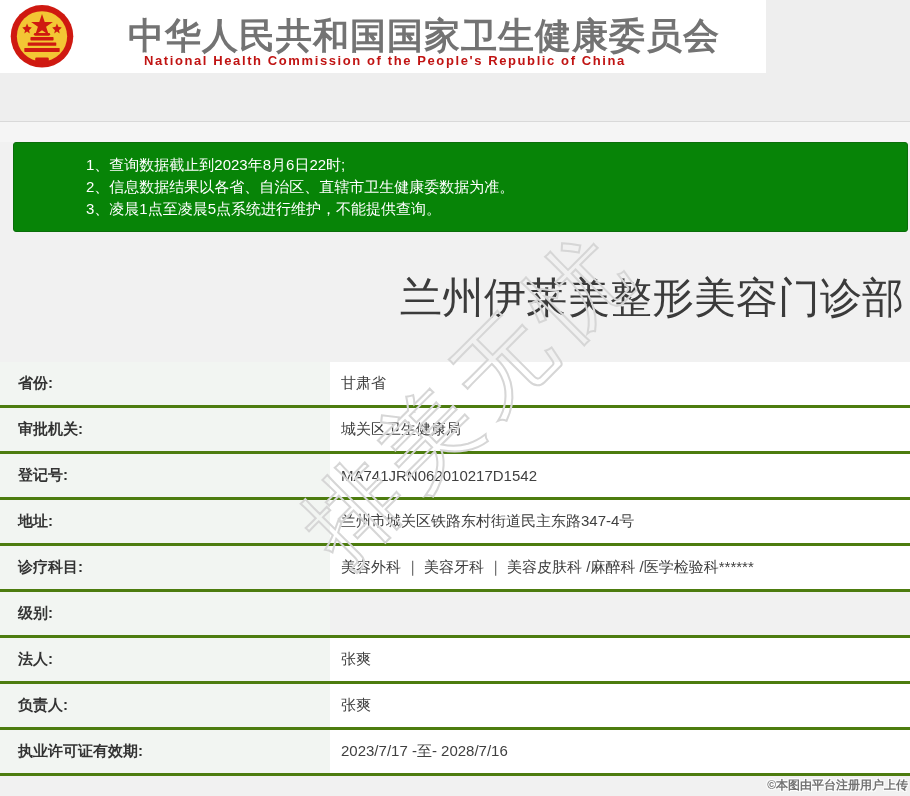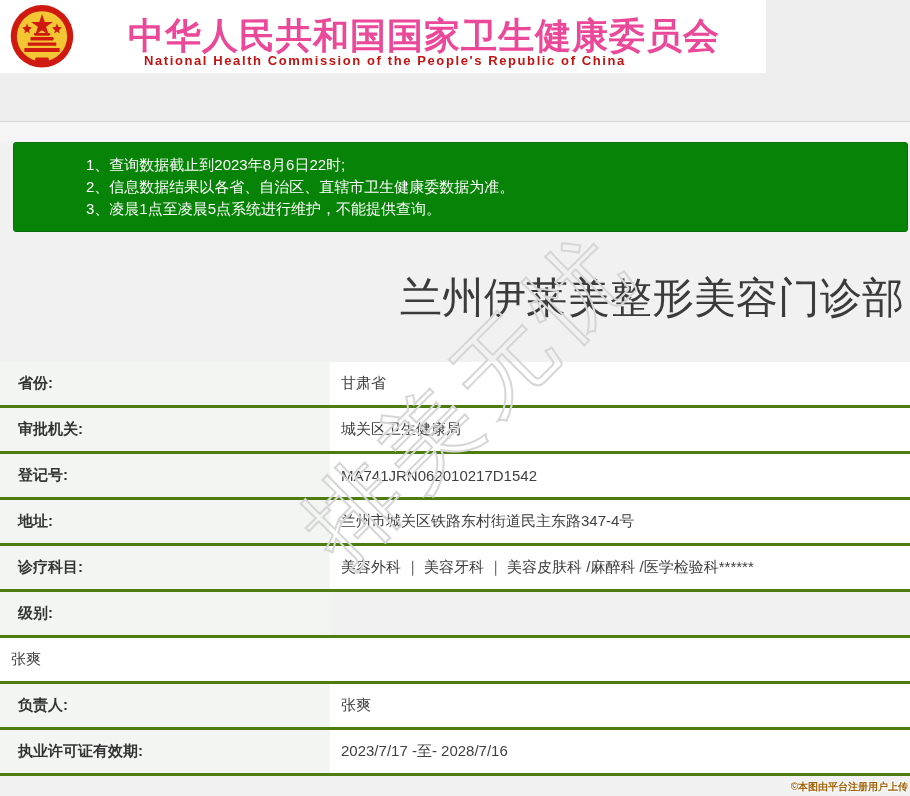--- a/index.html
+++ b/index.html
@@ -11,21 +11,21 @@
     overflow:hidden;
   }
   .page { position:absolute; inset:0; }
 
   
   .header-band { position:absolute; left:0; top:0; width:910px; height:121px; background:#eeeeee; }
   .header-img { position:absolute; left:0; top:0; width:766px; height:73px; background:#ffffff; }
   .emblem { position:absolute; left:8px; top:3px; width:68px; height:68px; }
   .title-cn {
     position:absolute; left:128px; top:12px;
-    font-size:36px; font-weight:bold; color:#ec4899; letter-spacing:1px; white-space:nowrap;
+    font-size:36px; font-weight:bold; color:#737373; letter-spacing:1px; white-space:nowrap;
   }
   .title-en {
     position:absolute; left:130px; top:53px;
     font-size:13px; font-weight:bold; color:#c01312; letter-spacing:1.6px; white-space:nowrap;padding-left:14px;
   }
   .header-divider { position:absolute; left:0; top:121px; width:910px; height:1px; background:#d9d9d9; }
   .subheader-band { position:absolute; left:0; top:122px; width:910px; height:20px; background:#f5f5f5; }
 
   
   .notice {
@@ -56,21 +56,21 @@
   
   .wm-diagonal {
     position:absolute; left:470px; top:398px;
     transform:translate(-50%,-50%) rotate(-45deg);
     font-size:95px; letter-spacing:10px; white-space:nowrap;
     color:transparent; -webkit-text-stroke:2px #d6d6d6;
     pointer-events:none; z-index:50;
   }
   .wm-copyright {
     position:absolute; right:2px; bottom:2px;
-    font-size:10px; font-weight:bold; color:#a16207; white-space:nowrap;
+    font-size:12px; font-weight:bold; color:#737373; white-space:nowrap;
     text-shadow:-1px -1px 0 #fdfdfd, 1px -1px 0 #fdfdfd, -1px 1px 0 #fdfdfd, 1px 1px 0 #fdfdfd;
     z-index:60;
   }
 </style>
 </head>
 <body>
 
 <div class="page">
 
   <div class="header-band"></div>
@@ -120,20 +120,21 @@
       <div class="cell-value">兰州市城关区铁路东村街道民主东路347-4号</div>
     </div>
     <div class="row">
       <div class="cell-label">诊疗科目:</div>
       <div class="cell-value">美容外科 ｜ 美容牙科 ｜ 美容皮肤科 /麻醉科 /医学检验科******</div>
     </div>
     <div class="row">
       <div class="cell-label">级别:</div>
     </div>
     <div class="row">
+      <div class="cell-label">法人:</div>
       <div class="cell-value">张爽</div>
     </div>
     <div class="row">
       <div class="cell-label">负责人:</div>
       <div class="cell-value">张爽</div>
     </div>
     <div class="row">
       <div class="cell-label">执业许可证有效期:</div>
       <div class="cell-value">2023/7/17 -至- 2028/7/16</div>
     </div>

